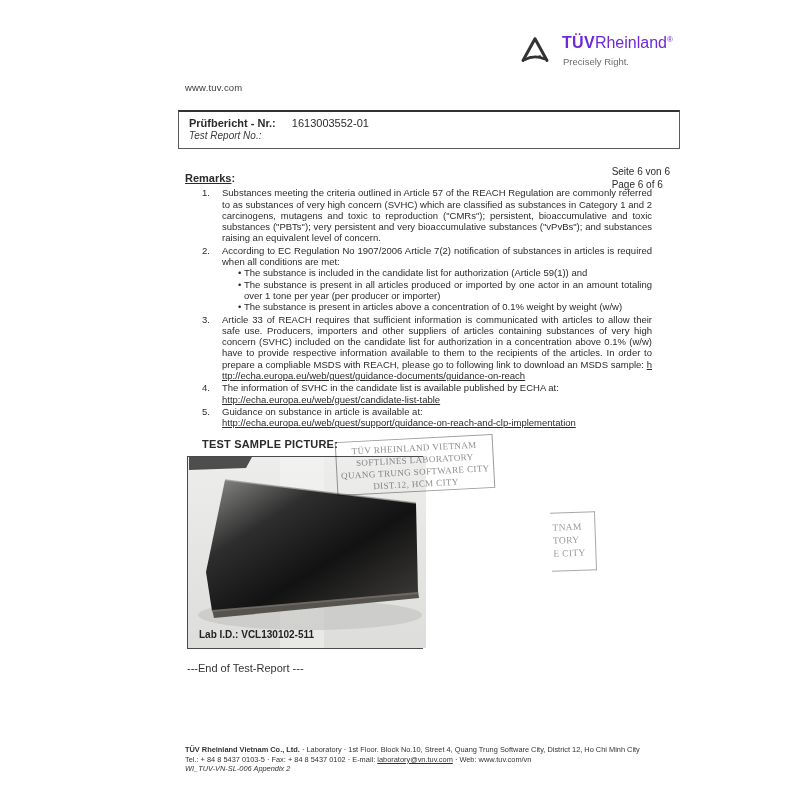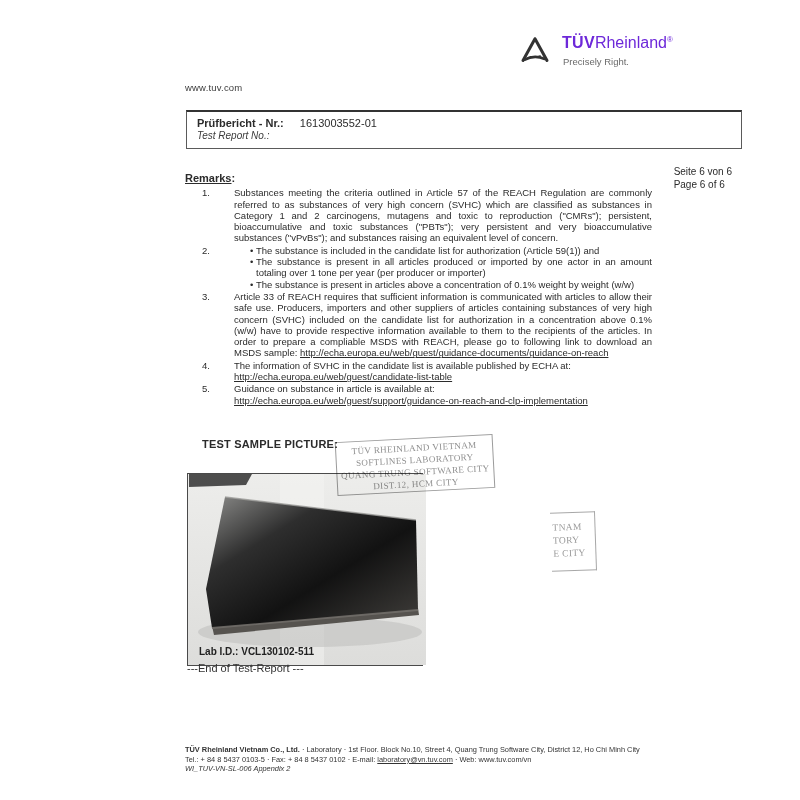--- a/index.html
+++ b/index.html
@@ -14,48 +14,48 @@
   .www { top:82px; left:185px; font-size:9.5px; color:#3d3d3d; letter-spacing:.2px; }
   .logo { top:30px; left:520px; width:160px; height:44px; }
   .logo-tri { position:absolute; left:0; top:6px; }
   .logo-word { position:absolute; left:42px; top:4px; font-size:16px; color:#6d28d9; white-space:nowrap; }
   .logo-word .b { font-weight:bold; letter-spacing:.3px; }
   .logo-word .reg { font-size:8px; vertical-align:super; }
   .logo-tag { position:absolute; left:43px; top:26px; font-size:9.5px; color:#6a6a6a; }
 
   
   .hdrbox {
-    top:110px; left:186px; width:556px; height:39px;
+    top:110px; left:178px; width:502px; height:39px;
     border:1px solid #5a5a5a; border-top:2px solid #333;
     background:#fff;
   }
   .hdr-left { position:absolute; left:10px; top:5px; }
   .hdr-line1 { font-size:11px; white-space:nowrap; }
   .hdr-line1 .lab { font-weight:bold; }
   .hdr-line1 .num { margin-left:16px; }
   .hdr-line2 { font-size:10px; font-style:italic; color:#3a3a3a; margin-top:1px; }
   .hdr-right { position:absolute; right:9px; top:5px; text-align:left; font-size:10px; line-height:13px;margin-top:48px; }
   .hdr-right .pg-en { }
   .date { top:152px; left:186px; width:462px; text-align:right; font-size:9.5px; }
 
   
   .remarks { top:173px; left:185px; width:467px; font-size:9.5px; line-height:11.3px; }
   .remarks-title { font-size:11px; font-weight:bold; margin-bottom:3px; }
   .remarks-title .u { text-decoration:underline; }
   .ritem { display:flex; margin-top:1px; }
   .rnum { width:37px; padding-left:17px; flex:none; }
-  .rtext { flex:1; text-align:justify;margin-left:12px; }
+  .rtext { flex:1; text-align:justify; }
   .bullet { display:flex; }
   .bdot { width:22px; padding-left:16px; flex:none; }
   .btext { flex:1; text-align:justify; }
   .doclink { color:#2b2b2b; text-decoration:underline; word-break:break-all; }
 
   
   .sample-title { top:438px; left:202px; font-size:11px; font-weight:bold; letter-spacing:.2px; }
-  .photo-frame { top:456px; left:187px; width:236px; height:193px; border:1px solid #4a4a4a; background:#a3a3a3;margin-top:17px; }
+  .photo-frame { top:456px; left:187px; width:236px; height:193px; border:1px solid #4a4a4a; background:#a3a3a3; }
   .lab-id { position:absolute; left:11px; bottom:8px; font-size:10px; font-weight:bold; color:#222; }
 
   
   .stamp {
     top:438px; left:336px; width:158px; height:54px;
     border:1.5px solid #9c9c9c; transform:rotate(-3deg); transform-origin:center;
     font-family:"Liberation Serif", serif; color:#8f8f8f; font-size:9px;
     line-height:12px; text-align:center; padding-top:3px; letter-spacing:.4px;
     mix-blend-mode:multiply; z-index:5;
   }
@@ -111,20 +111,21 @@
     <div class="remarks-title"><span class="u">Remarks</span><span>:</span></div>
 
     <div class="ritem">
       <span class="rnum">1.</span>
       <div class="rtext">Substances meeting the criteria outlined in Article 57 of the REACH Regulation are commonly referred to as substances of very high concern (SVHC) which are classified as substances in Category 1 and 2 carcinogens, mutagens and toxic to reproduction ("CMRs"); persistent, bioaccumulative and toxic substances ("PBTs"); very persistent and very bioaccumulative substances ("vPvBs"); and substances raising an equivalent level of concern.</div>
     </div>
 
     <div class="ritem">
       <span class="rnum">2.</span>
       <div class="rtext">
+        <div>According to EC Regulation No 1907/2006 Article 7(2) notification of substances in articles is required when all conditions are met:</div>
         <div class="bullet">
           <span class="bdot">•</span>
           <div class="btext">The substance is included in the candidate list for authorization (Article 59(1)) and</div>
         </div>
         <div class="bullet">
           <span class="bdot">•</span>
           <div class="btext">The substance is present in all articles produced or imported by one actor in an amount totaling over 1 tone per year (per producer or importer)</div>
         </div>
         <div class="bullet">
           <span class="bdot">•</span>

